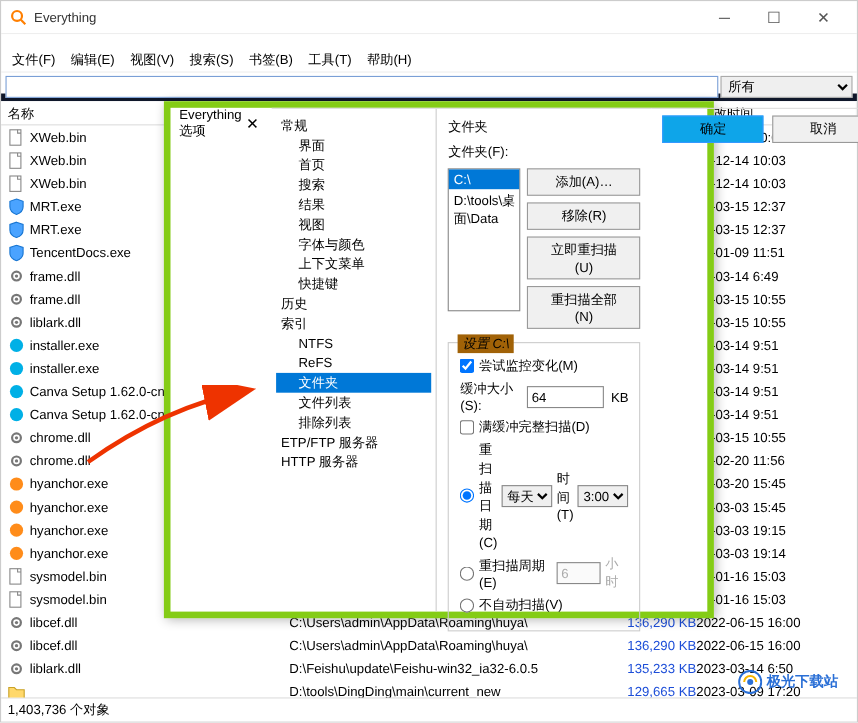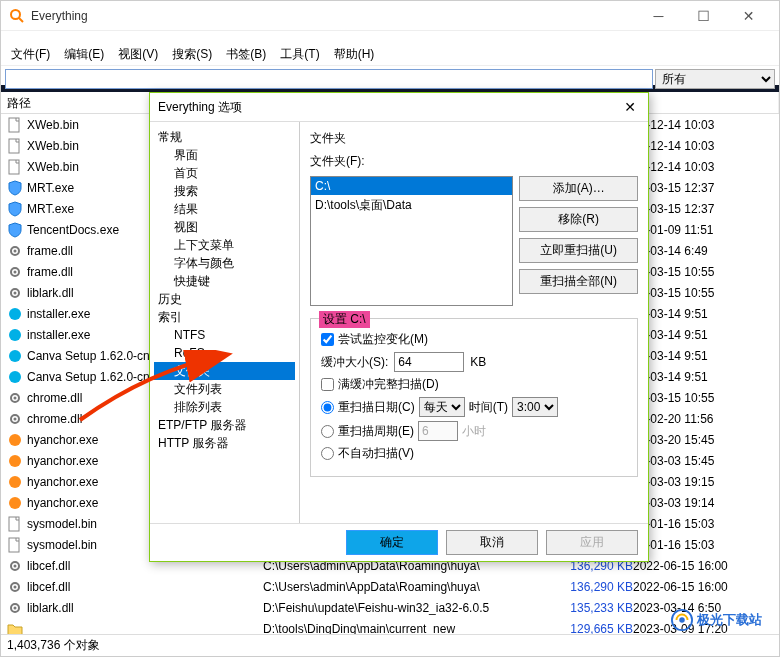--- a/index.html
+++ b/index.html
@@ -31,21 +31,21 @@
 .row { height: 21px; display: flex; align-items: center; padding: 0 6px; font-size: 12px; }
 .row .ficon { width: 16px; height: 16px; margin-right: 4px; display: flex; align-items: center; justify-content: center; }
 .row .namecell { width: 236px; overflow: hidden; white-space: nowrap; }
 .row .pathcell { width: 280px; overflow: hidden; white-space: nowrap; }
 .row .sizecell { width: 90px; text-align: right; color: #1d4ed8; }
 .row .datecell { flex: 1; }
 
 .statusbar { height: 22px; border-top: 1px solid #ddd; padding: 2px 6px; font-size: 12px; display: flex; align-items: center; }
 
 
-.dialog { position: absolute; left: 149px; top: 92px; width: 500px; height: 470px; background: #fff; border: 1px solid #84cc16; box-shadow: 2px 2px 10px rgba(0,0,0,0.3); display: flex; flex-direction: column; }
+.dialog { position: absolute; left: 149px; top: 92px; width: 500px; height: 470px; background: #fff; border: 6px solid #84cc16; box-shadow: 2px 2px 10px rgba(0,0,0,0.3); display: flex; flex-direction: row; }
 .dlg-title { height: 28px; display: flex; align-items: center; padding: 0 8px; font-size: 12px; }
 .dlg-title span:first-child { flex: 1; }
 .dlg-close { font-size: 14px; cursor: pointer; padding: 0 4px; }
 .dlg-body { flex: 1; display: flex; border-top: 1px solid #ddd; }
 .dlg-tree { width: 150px; border-right: 1px solid #ccc; padding: 6px 4px; overflow-y: auto; }
 .dlg-tree .tn { padding: 1px 2px; font-size: 12px; line-height: 16px; white-space: nowrap; }
 .dlg-tree .tn.l1 { padding-left: 4px; }
 .dlg-tree .tn.l2 { padding-left: 20px; }
 .dlg-tree .tn.sel { background: #0078d7; color: #fff; }
 
@@ -53,21 +53,21 @@
 .dlg-content .sectitle { font-size: 12px; margin-bottom: 6px; }
 .folder-area { display: flex; gap: 6px; }
 .folder-list { flex: 1; border: 1px solid #888; height: 130px; background: #fff; font-size: 12px; }
 .folder-list .item { padding: 2px 4px; }
 .folder-list .item.sel { background: #0078d7; color: #fff; }
 .folder-btns { display: flex; flex-direction: column; gap: 6px; }
 .btn { border: 1px solid #999; background: #f0f0f0; padding: 3px 20px; font-size: 12px; cursor: pointer; min-width: 92px; text-align: center; }
 .btn.disabled { color: #aaa; }
 
 .group { border: 1px solid #ccc; margin-top: 12px; padding: 8px 10px 10px; position: relative; }
-.group-legend { position: absolute; top: -8px; left: 8px; background: #ec4899; padding: 0 4px; font-size: 12px; }
+.group-legend { position: absolute; top: -8px; left: 8px; background: #a16207; padding: 0 4px; font-size: 12px; font-style: italic; }
 .group label { font-size: 12px; display: flex; align-items: center; gap: 4px; margin: 4px 0; }
 .group input[type=text] { border: 1px solid #888; height: 20px; padding: 0 3px; font-size: 12px; }
 .group select { border: 1px solid #888; height: 20px; font-size: 12px; }
 .inline { display: flex; align-items: center; gap: 6px; }
 
 .dlg-footer { height: 38px; border-top: 1px solid #ddd; display: flex; justify-content: flex-end; align-items: center; gap: 8px; padding: 0 10px; }
 
 
 .arrow { position: absolute; left: 70px; top: 350px; pointer-events: none; }
 
@@ -104,20 +104,21 @@
     <span>工具(T)</span>
     <span>帮助(H)</span>
   </div>
 
   <div class="searchbar">
     <input value="" style="">
     <select><option>所有</option></select>
   </div>
 
   <div class="listheader">
+    <div class="col-name">名称</div>
     <div class="col-path">路径</div>
     <div class="col-size">大小</div>
     <div class="col-date">修改时间</div>
   </div>
 
   <div class="filelist" id="filelist">
       <div class="row">
         <span class="ficon">
           <svg width="16" height="16">
             <rect x="2" y="1" width="10" height="14" fill="#fff" stroke="#888"></rect>
@@ -416,22 +417,22 @@
     <span class="dlg-close">✕</span>
   </div>
   <div class="dlg-body">
     <div class="dlg-tree" id="tree">
         <div class="tn l1">常规</div>
         <div class="tn l2">界面</div>
         <div class="tn l2">首页</div>
         <div class="tn l2">搜索</div>
         <div class="tn l2">结果</div>
         <div class="tn l2">视图</div>
+        <div class="tn l2">字体与颜色</div>
         <div class="tn l2">上下文菜单</div>
-        <div class="tn l2">字体与颜色</div>
         <div class="tn l2">快捷键</div>
         <div class="tn l1">历史</div>
         <div class="tn l1">索引</div>
         <div class="tn l2">NTFS</div>
         <div class="tn l2">ReFS</div>
         <div class="tn l2 sel">文件夹</div>
         <div class="tn l2">文件列表</div>
         <div class="tn l2">排除列表</div>
         <div class="tn l1">ETP/FTP 服务器</div>
         <div class="tn l1">HTTP 服务器</div>

